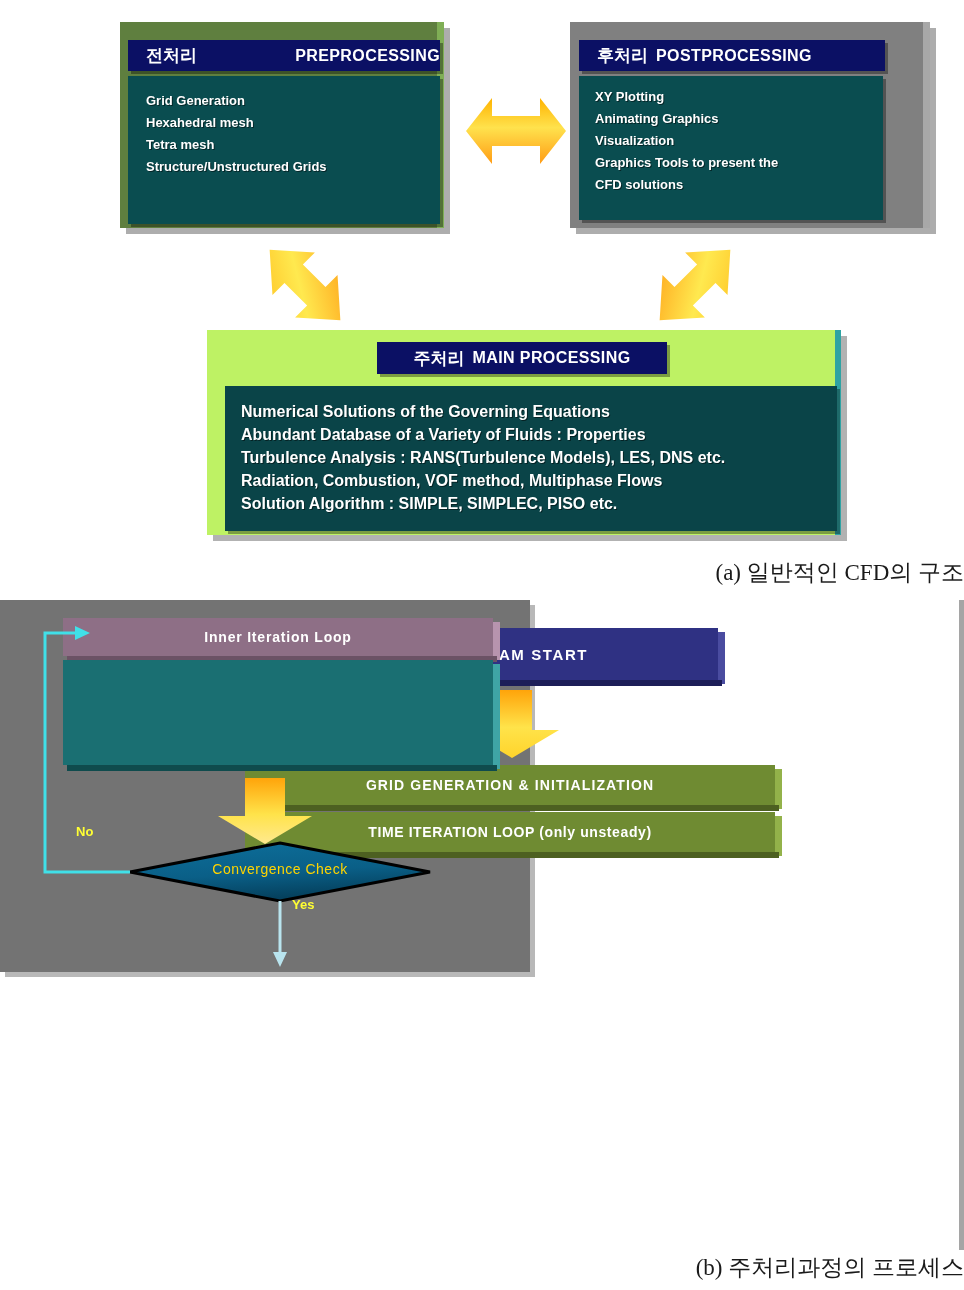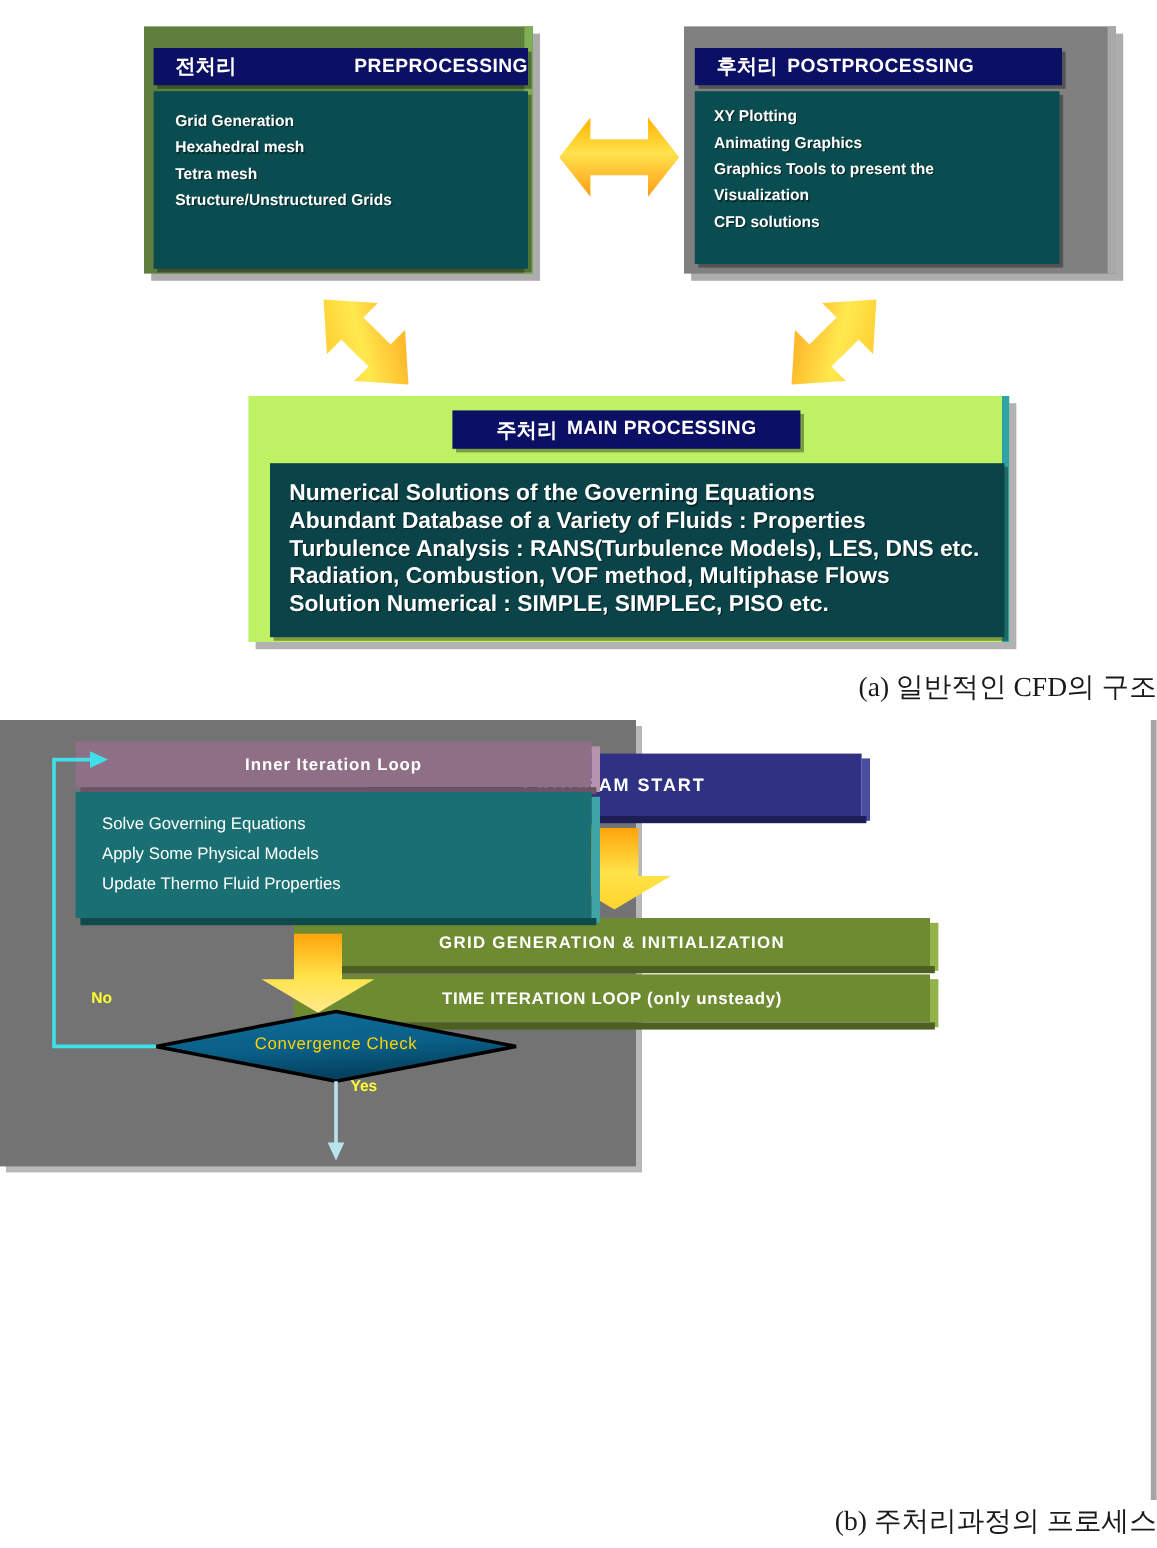--- a/index.html
+++ b/index.html
@@ -40,21 +40,21 @@
   #post-body{left:9px;top:54px;width:288px;height:134px;padding:10px 0 0 16px;}
 
   
   #main-frame{left:207px;top:330px;width:634px;height:205px;background:#bef264;
               box-shadow:6px 6px 0 rgba(0,0,0,0.30);}
   #main-frame .inner-light{position:absolute;right:0;top:0;width:6px;height:100%;
               background:#2fa3a3;}
   #main-title{left:170px;top:12px;width:290px;height:32px;justify-content:center;}
   #main-body{left:18px;top:56px;width:596px;height:131px;padding:14px 0 0 16px;
              background:#0a4448;}
-  #main-body li{font-size:19px;line-height:23px;}
+  #main-body li{font-size:16px;line-height:23px;}
 
   
   .arrow-svg{position:absolute;}
 
   
   .caption{position:absolute;width:100%;text-align:right;
            font-family:"Liberation Serif","DejaVu Serif",serif;
            font-size:23px;color:#1a1a1a;}
   #cap-a{left:0;top:557px;}
   #cap-b{left:0;top:1252px;}
@@ -130,22 +130,22 @@
 <div class="abs" id="post-frame">
   <div class="inner-light"></div>
   <div class="titlebar" id="post-title">
     <span class="kr">후처리</span>
     <span class="en">POSTPROCESSING</span>
   </div>
   <div class="bodybox" id="post-body">
     <ul>
       <li>XY Plotting</li>
       <li>Animating Graphics</li>
+      <li>Visualization</li>
       <li>Graphics Tools to present the</li>
-      <li>Visualization</li>
       <li>CFD solutions</li>
     </ul>
   </div>
 </div>
 
 <svg class="arrow-svg" style="left:466px;top:92px;" width="100" height="78" viewBox="0 0 100 78">
   <defs>
     <linearGradient id="gh" x1="0" y1="0" x2="0" y2="1">
       <stop offset="0%" stop-color="#ffb300"></stop>
       <stop offset="45%" stop-color="#ffe24d"></stop>
@@ -160,21 +160,21 @@
   <div class="titlebar" id="main-title">
     <span class="kr">주처리</span>
     <span class="en">MAIN PROCESSING</span>
   </div>
   <div class="bodybox" id="main-body">
     <ul>
       <li>Numerical Solutions of the Governing Equations</li>
       <li>Abundant Database of a Variety of Fluids : Properties</li>
       <li>Turbulence Analysis : RANS(Turbulence Models), LES, DNS etc.</li>
       <li>Radiation, Combustion, VOF method, Multiphase Flows</li>
-      <li>Solution Numerical : SIMPLE, SIMPLEC, PISO etc.</li>
+      <li>Solution Algorithm : SIMPLE, SIMPLEC, PISO etc.</li>
     </ul>
   </div>
 </div>
 
 <svg class="arrow-svg" style="left:253px;top:233px;" width="104" height="104" viewBox="0 0 104 104">
   <defs>
     <linearGradient id="gd1" x1="0" y1="0" x2="1" y2="1">
       <stop offset="0%" stop-color="#ffc021"></stop>
       <stop offset="45%" stop-color="#ffe94f"></stop>
       <stop offset="100%" stop-color="#ff9c15"></stop>
@@ -236,25 +236,20 @@
 
     <div class="bar" id="inner-loop">
       <div class="sh-r"></div>
       <div class="sh-b"></div>
       <span>Inner Iteration Loop</span>
     </div>
 
     <div id="solve-box">
       <div class="sh-r"></div>
       <div class="sh-b"></div>
-      <ul>
-        <li>Solve Governing Equations</li>
-        <li>Apply Some Physical Models</li>
-        <li>Update Thermo Fluid Properties</li>
-      </ul>
     </div>
 
     <svg class="arrow-svg" style="left:215px;top:178px;" width="100" height="66" viewBox="0 0 100 66">
       <defs>
         <linearGradient id="gdn2" x1="0" y1="0" x2="0" y2="1">
           <stop offset="0%" stop-color="#ffa40a"></stop>
           <stop offset="55%" stop-color="#ffe34a"></stop>
           <stop offset="100%" stop-color="#ffe98f"></stop>
         </linearGradient>
       </defs>

